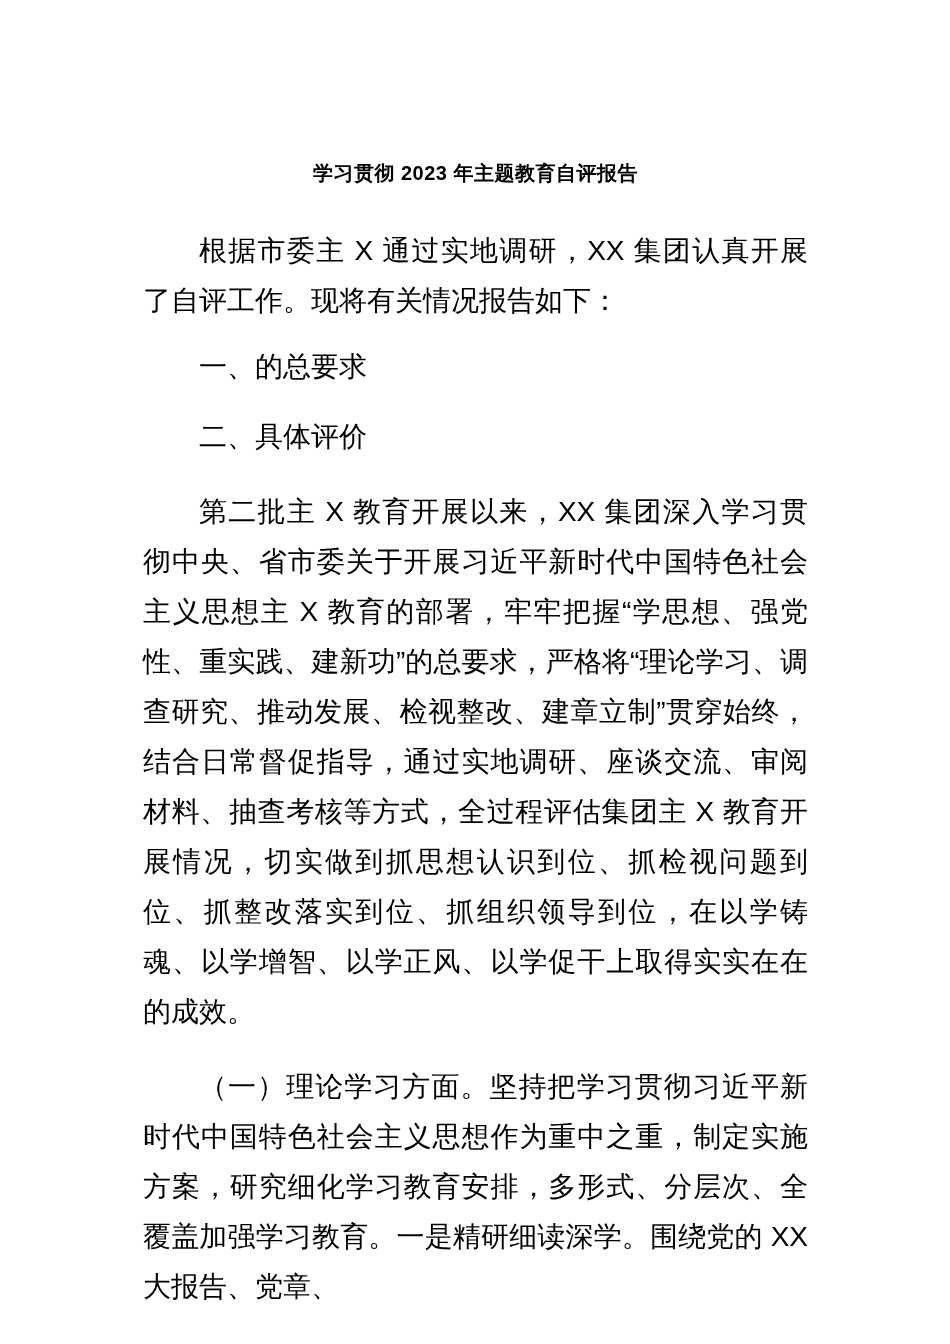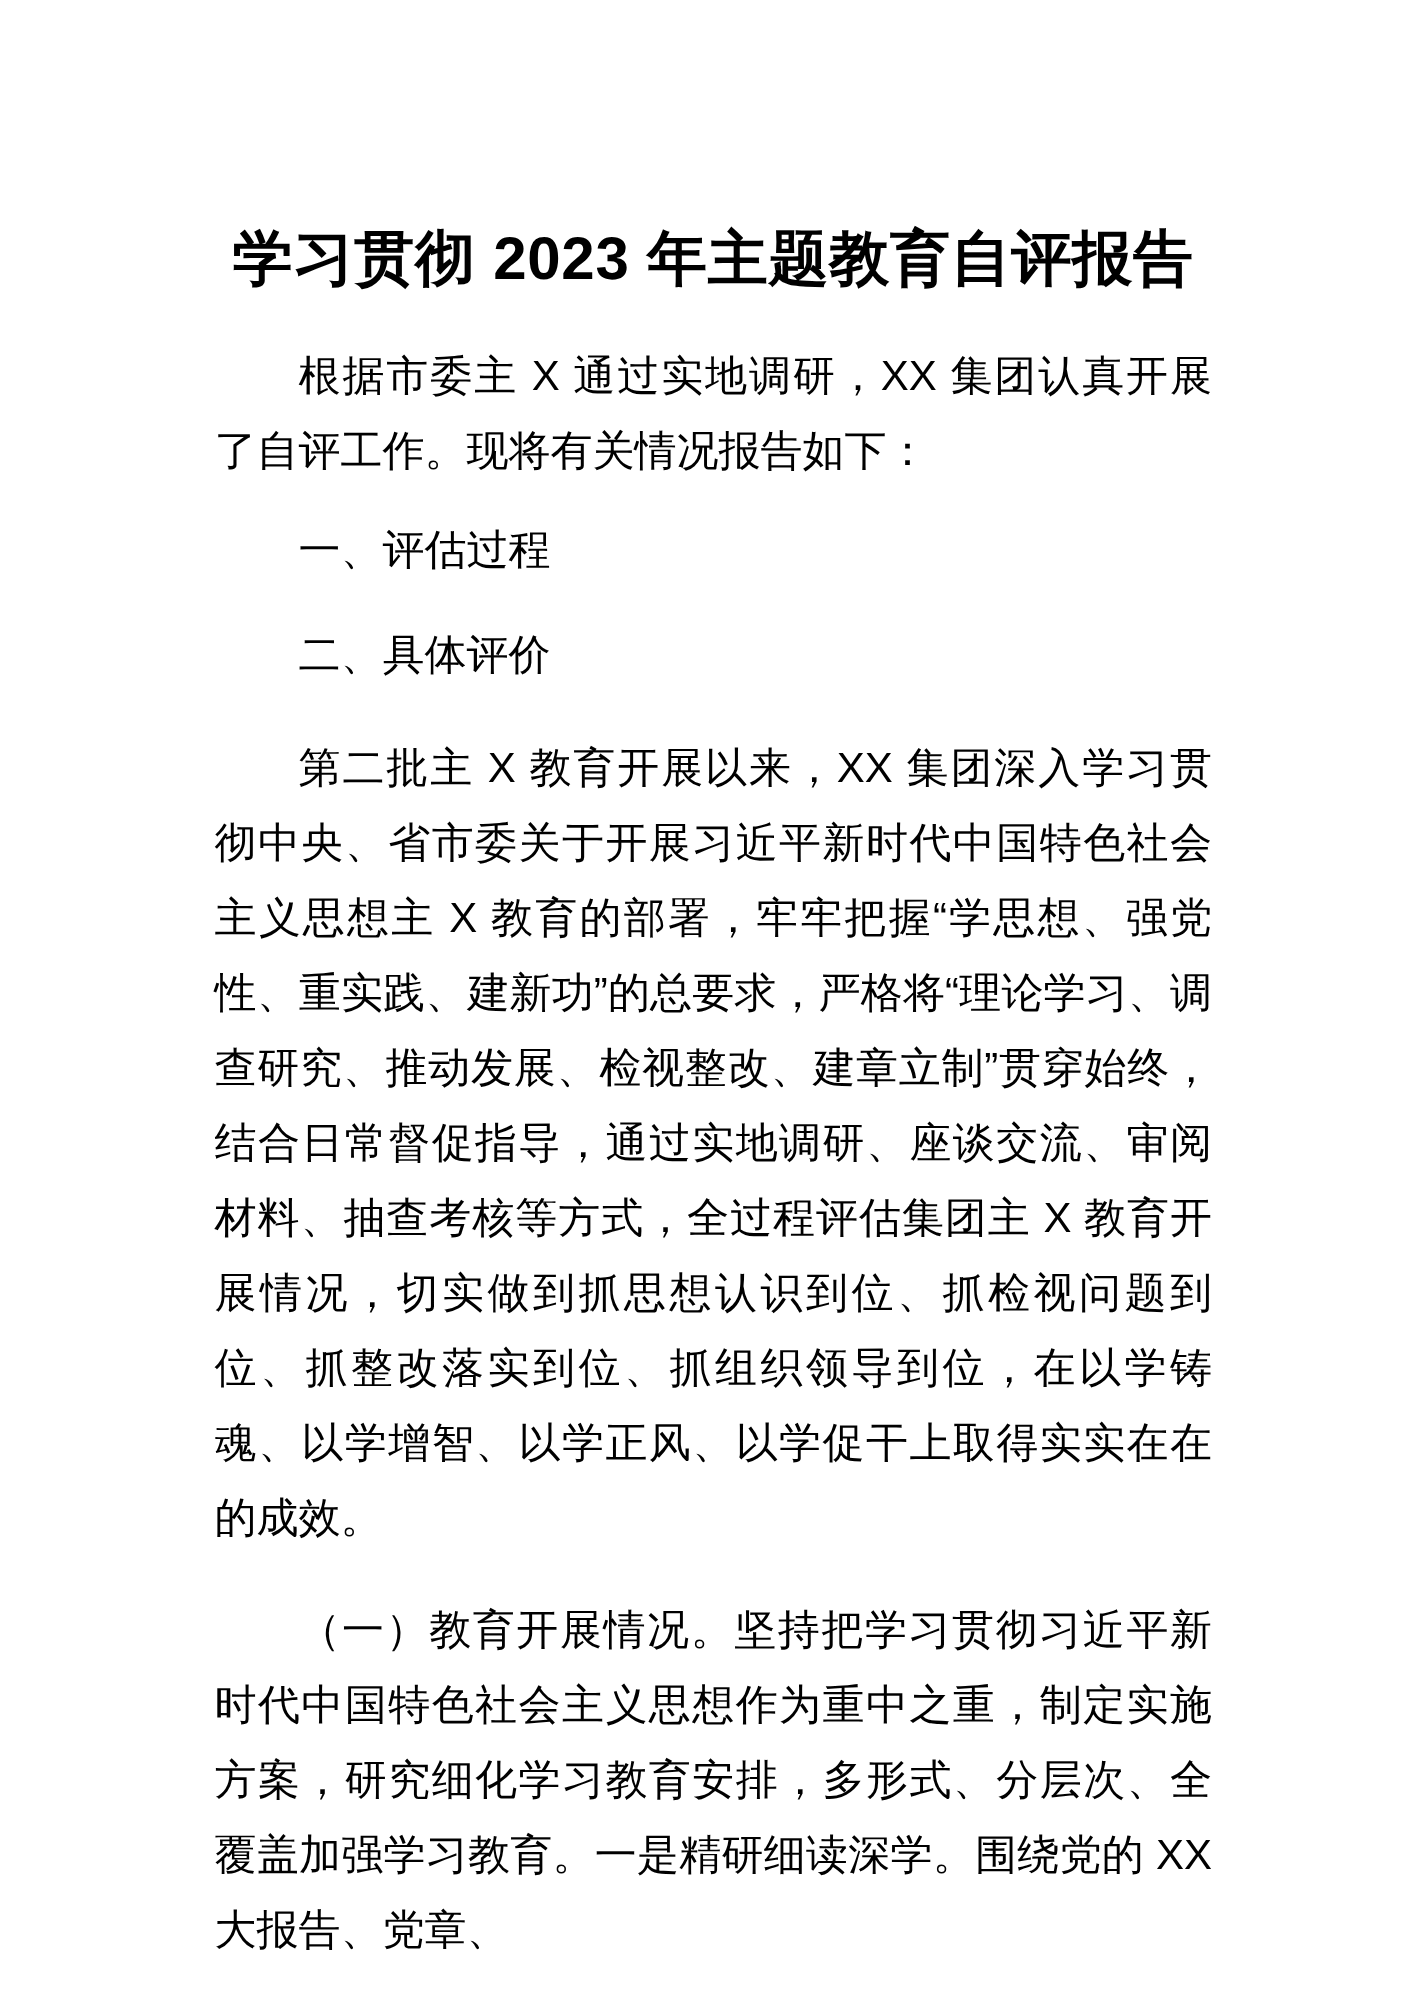--- a/index.html
+++ b/index.html
@@ -15,21 +15,21 @@
     padding: 155px 142px 60px 143px;
     background: #ffffff;
     color: #000000;
     font-family: "Liberation Sans", "DejaVu Sans", sans-serif;
     font-size: 28px;
     line-height: 50px;
     text-align: justify;
     overflow: hidden;
   }
   .doc-title {
-    font-size: 40px;
+    font-size: 20px;
     line-height: 36px;
     font-weight: 700;
     text-align: center;
     text-indent: 0;
     letter-spacing: 0.5px;
     margin: 0 0 35px 0;
   }
   .para {
     margin: 0;
     text-indent: 2em;
@@ -42,21 +42,21 @@
 </style>
 </head>
 <body>
 
 <div class="page">
 
   <h1 class="doc-title">学习贯彻 2023 年主题教育自评报告</h1>
 
   <p class="para p-intro">根据市委主 X 通过实地调研，XX 集团认真开展了自评工作。现将有关情况报告如下：</p>
 
-  <p class="para h-section1">一、评估过程</p>
+  <p class="para h-section1">一、的总要求</p>
 
   <p class="para h-section2">二、具体评价</p>
 
   <p class="para p-section1">第二批主 X 教育开展以来，XX 集团深入学习贯彻中央、省市委关于开展习近平新时代中国特色社会主义思想主 X 教育的部署，牢牢把握“学思想、强党性、重实践、建新功”的总要求，严格将“理论学习、调查研究、推动发展、检视整改、建章立制”贯穿始终，结合日常督促指导，通过实地调研、座谈交流、审阅材料、抽查考核等方式，全过程评估集团主 X 教育开展情况，切实做到抓思想认识到位、抓检视问题到位、抓整改落实到位、抓组织领导到位，在以学铸魂、以学增智、以学正风、以学促干上取得实实在在的成效。</p>
 
-  <p class="para p-section2"><span>（一）教育开展情况。坚持把学习贯彻习近平新时代中国特色社会主义思想作为重中之重，制定实施方案，研究细化学习教育安排，多形式、分层次、全覆盖加强学习教育。</span><span class="bold-run">一是</span><span>精研细读深学。围绕党的 XX 大报告、党章、</span></p>
+  <p class="para p-section2"><span>（一）理论学习方面。坚持把学习贯彻习近平新时代中国特色社会主义思想作为重中之重，制定实施方案，研究细化学习教育安排，多形式、分层次、全覆盖加强学习教育。</span><span class="bold-run">一是</span><span>精研细读深学。围绕党的 XX 大报告、党章、</span></p>
 
 </div>
 
 </body></html>

